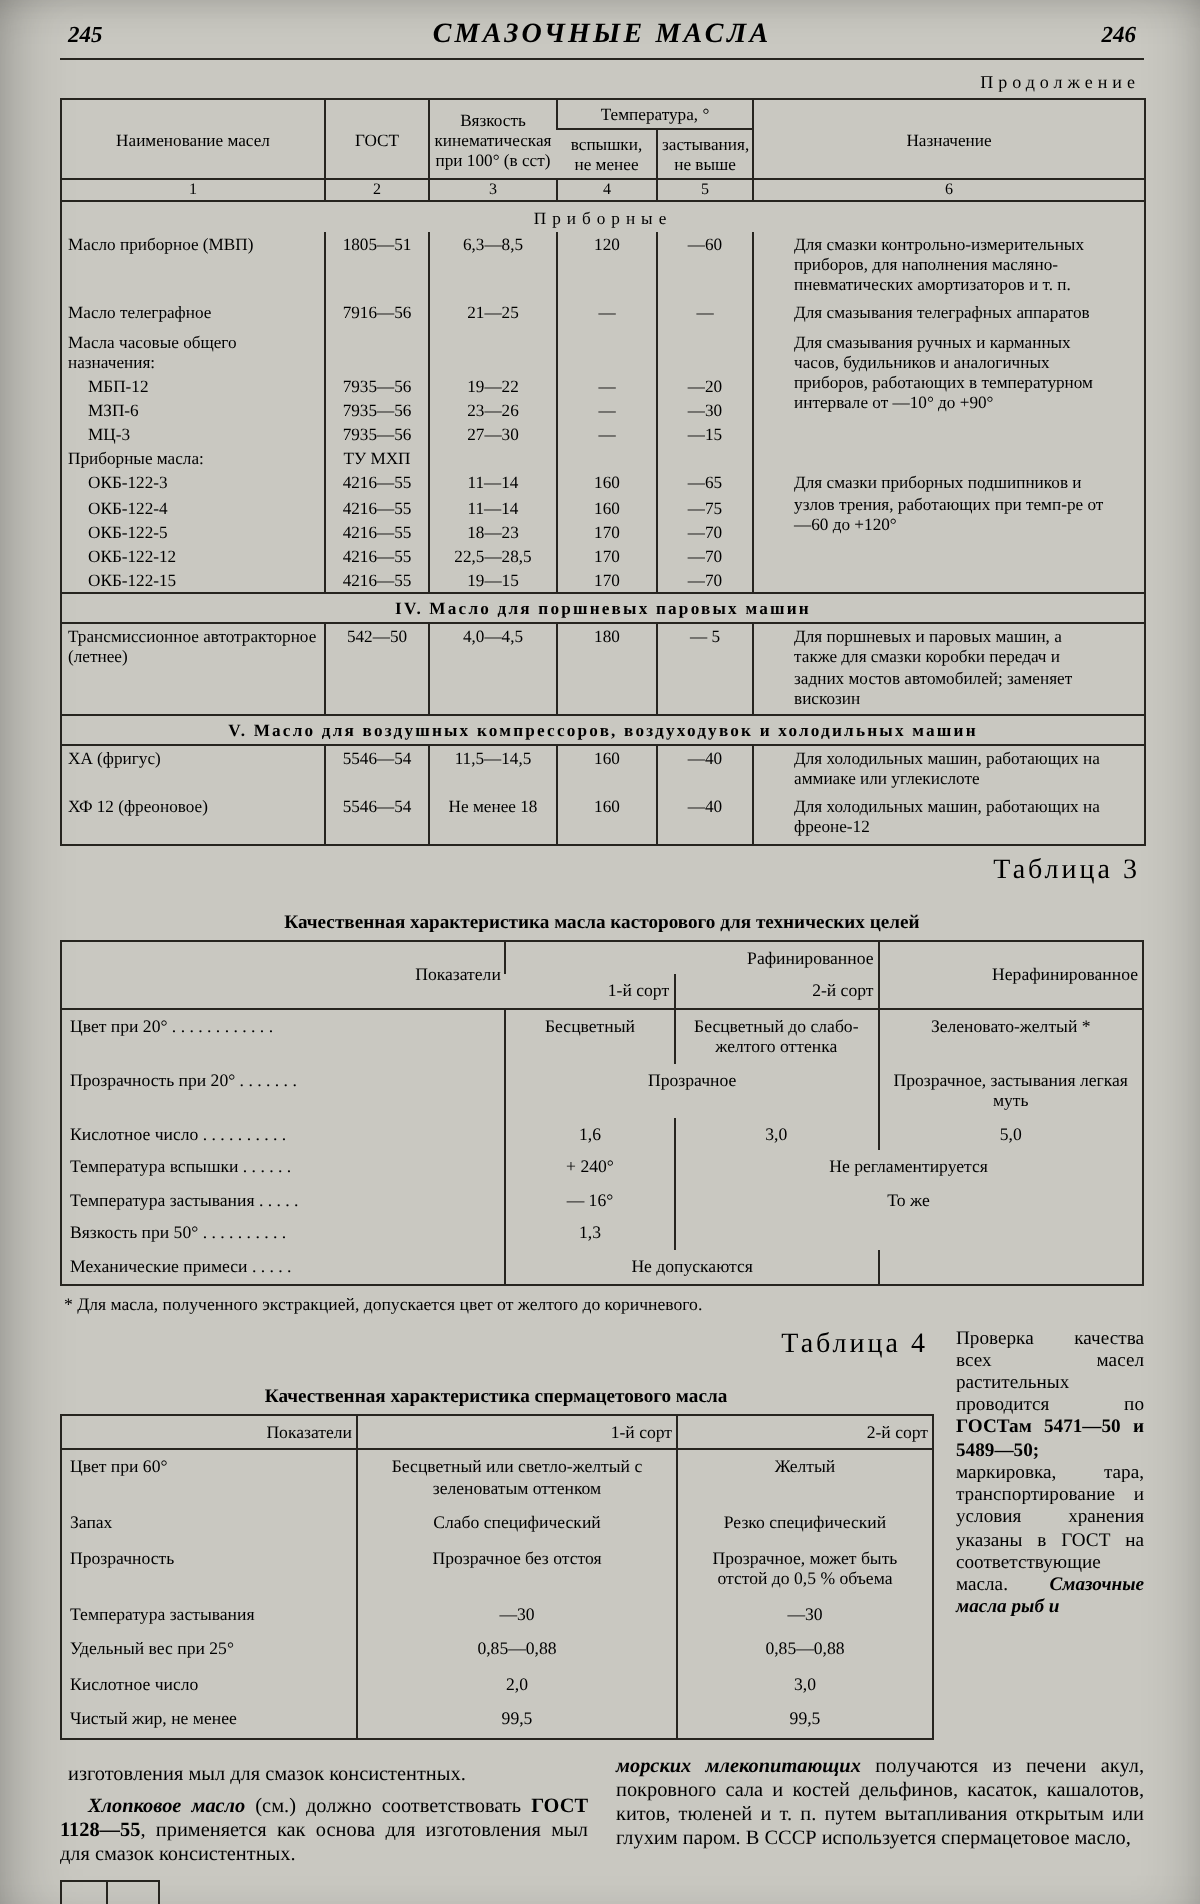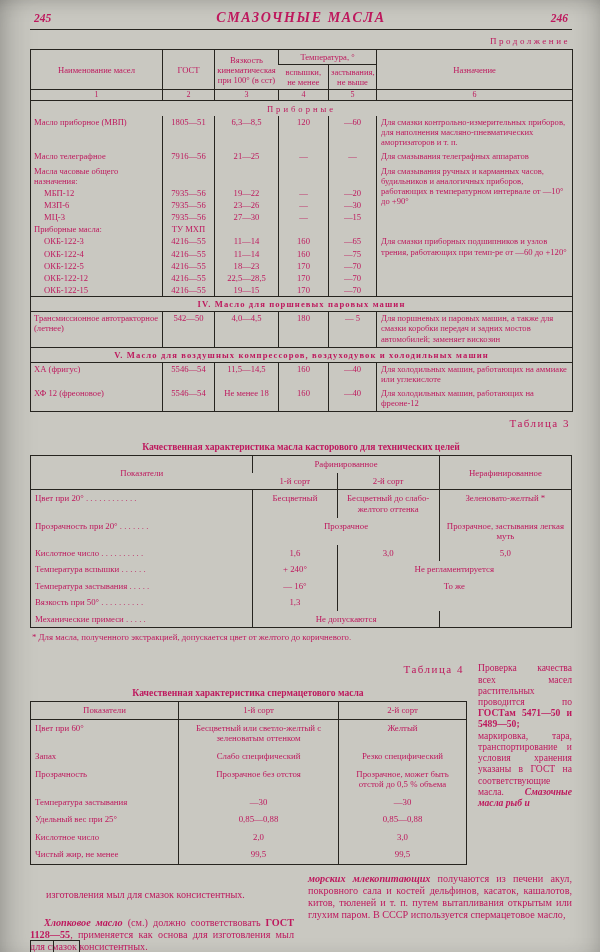--- a/index.html
+++ b/index.html
@@ -1,50 +1,50 @@
 <!DOCTYPE html>
 <html><head>
 <meta charset="utf-8">
 <style>
   html,body{margin:0;padding:0}
   body{width:600px;height:952px;overflow:hidden;background:#8b8b87;font-family:"Liberation Serif","DejaVu Serif",serif}
-  .page{position:relative;width:600px;height:952px;box-sizing:border-box;background:#c9c8c1;color:#be185d;
+  .page{position:relative;width:600px;height:952px;box-sizing:border-box;background:#c9c8c1;color:#000000;
         padding:10px 28px 0 30px;overflow:hidden;
         box-shadow:inset 24px 0 36px -26px rgba(0,0,0,.38), inset -20px 0 32px -24px rgba(0,0,0,.32), inset 0 16px 26px -20px rgba(0,0,0,.22)}
   .hdr{display:flex;justify-content:space-between;align-items:baseline;border-bottom:1.6px solid #26241f;padding:0 4px 3px 4px}
   .hdr .pg{font-weight:700;font-style:italic;font-size:11.5px}
   .hdr .ttl{font-weight:700;font-style:italic;font-size:14px;letter-spacing:1.6px}
   .cont{text-align:right;font-size:9px;letter-spacing:2.5px;margin:6px 2px 3px}
 
   table{border-collapse:collapse;width:100%;table-layout:fixed}
   .mt{border:1.4px solid #26241f;font-size:8.6px;line-height:1.18}
   .mt th,.mt td{border-left:1px solid #26241f;padding:1px 3px;vertical-align:top;font-weight:400;overflow:hidden}
   .mt th:first-child,.mt td:first-child{border-left:none}
   .mt thead th{text-align:center;vertical-align:middle;padding:2px 2px}
   .mt .bb{border-bottom:1px solid #26241f}
   .mt tr.nums td{border-top:1px solid #26241f;border-bottom:1px solid #26241f;text-align:center;padding:0 2px;font-size:8px}
   .mt td.c{text-align:center}
   .mt tr.sec-lined td{border-top:1px solid #26241f;border-bottom:1px solid #26241f;text-align:center;letter-spacing:1.1px;font-weight:700;padding:2px}
   .mt tr.sec-plain td{text-align:center;letter-spacing:3px;padding:3px 2px 2px}
   .mt td.sub{padding-left:13px}
-  .mt td.purpose{padding:1px 4px 3px}
-
-  .tbl-label{text-align:right;font-size:11px;letter-spacing:1.5px;margin:5px 2px 1px}
+  .mt td.purpose{padding:1px 20px 3px}
+
+  .tbl-label{text-align:right;font-size:14px;letter-spacing:1.5px;margin:5px 2px 1px}
   .tbl-title{text-align:center;font-weight:700;font-size:9.6px;margin:12px 0 3px}
 
   .t3,.t4{border:1.4px solid #26241f;font-size:8.8px;line-height:1.2}
   .t3 th,.t3 td,.t4 th,.t4 td{border-left:1px solid #26241f;padding:2px 4px;vertical-align:top;font-weight:400;overflow:hidden}
   .t3 th:first-child,.t3 td:first-child,.t4 th:first-child,.t4 td:first-child{border-left:none}
   .t3 thead,.t4 thead{border-bottom:1px solid #26241f}
-  .t3 thead th,.t4 thead th{text-align:center;vertical-align:middle;padding:3px 2px}
+  .t3 thead th,.t4 thead th{text-align:right;vertical-align:middle;padding:3px 2px}
   .t3 td.c,.t4 td.c{text-align:center}
   .t3 tbody td{padding-top:3px;padding-bottom:3px}
   .t4 tbody td{padding-top:3px;padding-bottom:4px}
 
-  .footnote{font-size:8.8px;margin:4px 2px 16px;}
+  .footnote{font-size:8.8px;margin:4px 2px 3px;}
 
   .t4zone{display:flex;gap:12px;align-items:flex-start}
   .t4left{width:436px;flex:none}
   .t4side{flex:1;font-size:9.6px;line-height:1.17;text-align:justify;margin-top:4px}
   .entry{font-weight:700;font-style:italic}
   .b{font-weight:700}
 
   .bottomcols{display:flex;gap:14px;margin-top:8px;font-size:10.2px;line-height:1.18;text-align:justify}
   .bottomcols .col{flex:1}
   .indent{text-indent:14px}
@@ -341,21 +341,21 @@
         </tbody>
       </table>
     </div>
     <div class="t4side">
       <span>Проверка качества всех масел растительных проводится по </span><span class="b">ГОСТам 5471—50 и 5489—50;</span><span> маркировка, тара, транспортирование и условия хранения указаны в ГОСТ на соответствующие масла. </span><span class="entry">Смазочные масла рыб и</span>
     </div>
   </div>
 
   <div class="bottomcols">
     <div class="col">
-      <p style="margin:16px">изготовления мыл для смазок консистентных.</p>
+      <p style="margin:4px">изготовления мыл для смазок консистентных.</p>
       <p class="indent" style="margin:0">
         <span class="entry">Хлопковое масло</span><span> (см.) должно соответствовать </span><span class="b">ГОСТ 1128—55</span><span>, применяется как основа для изготовления мыл для смазок консистентных.</span>
       </p>
     </div>
     <div class="col">
       <p style="margin:0">
         <span class="entry">морских млекопитающих</span><span> получаются из печени акул, покровного сала и костей дельфинов, касаток, кашалотов, китов, тюленей и т. п. путем вытапливания открытым или глухим паром. В СССР используется спермацетовое масло,</span>
       </p>
     </div>
   </div>

